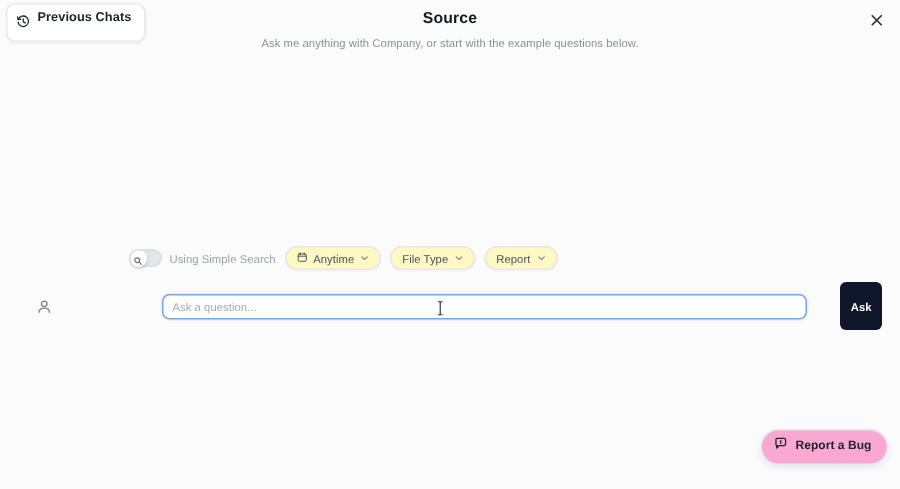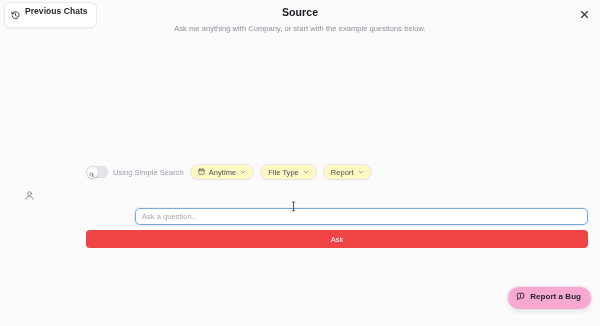--- a/index.html
+++ b/index.html
@@ -160,24 +160,24 @@
     white-space: nowrap;
     cursor: pointer;
     box-shadow: 0 1px 1px rgba(16,24,40,0.03);
     text-align: center;
   }
   .pill-label { letter-spacing: 0.04px; }
   .chev { color: #8d929b; display: flex; align-items: center; }
 
   .input-row {
     display: flex;
-    gap: 5px;
+    align-items: center;
+    gap: 22px;
     padding-left: 74px;
     margin-top: 6px;
-    flex-direction: column;
   }
 
   .user-avatar {
     width: 15px;
     height: 15px;
     flex: 0 0 auto;
     display: flex;
     align-items: center;
     justify-content: center;
     color: #7e838c;
@@ -197,29 +197,29 @@
     box-shadow: 0 0 0 1px rgba(122,167,224,0.12);
   }
   .ask-placeholder {
     font-size: 7.5px;
     color: #a3a8b1;
     letter-spacing: 0.04px;
   }
 
   .ask-button {
     flex: 0 0 auto;
-    height: 18px;
+    height: 32px;
     min-width: 27px;
     padding: 0 7px;
-    background: #ef4444;
+    background: #0f172a;
     color: #ffffff;
     border: none;
     border-radius: 4px;
     font-size: 7.5px;
-    font-weight: 400;
+    font-weight: 700;
     font-family: "Liberation Sans", sans-serif;
     cursor: pointer;
     display: flex;
     align-items: center;
     justify-content: center;
   }
 
   
   .text-caret {
     position: absolute;

